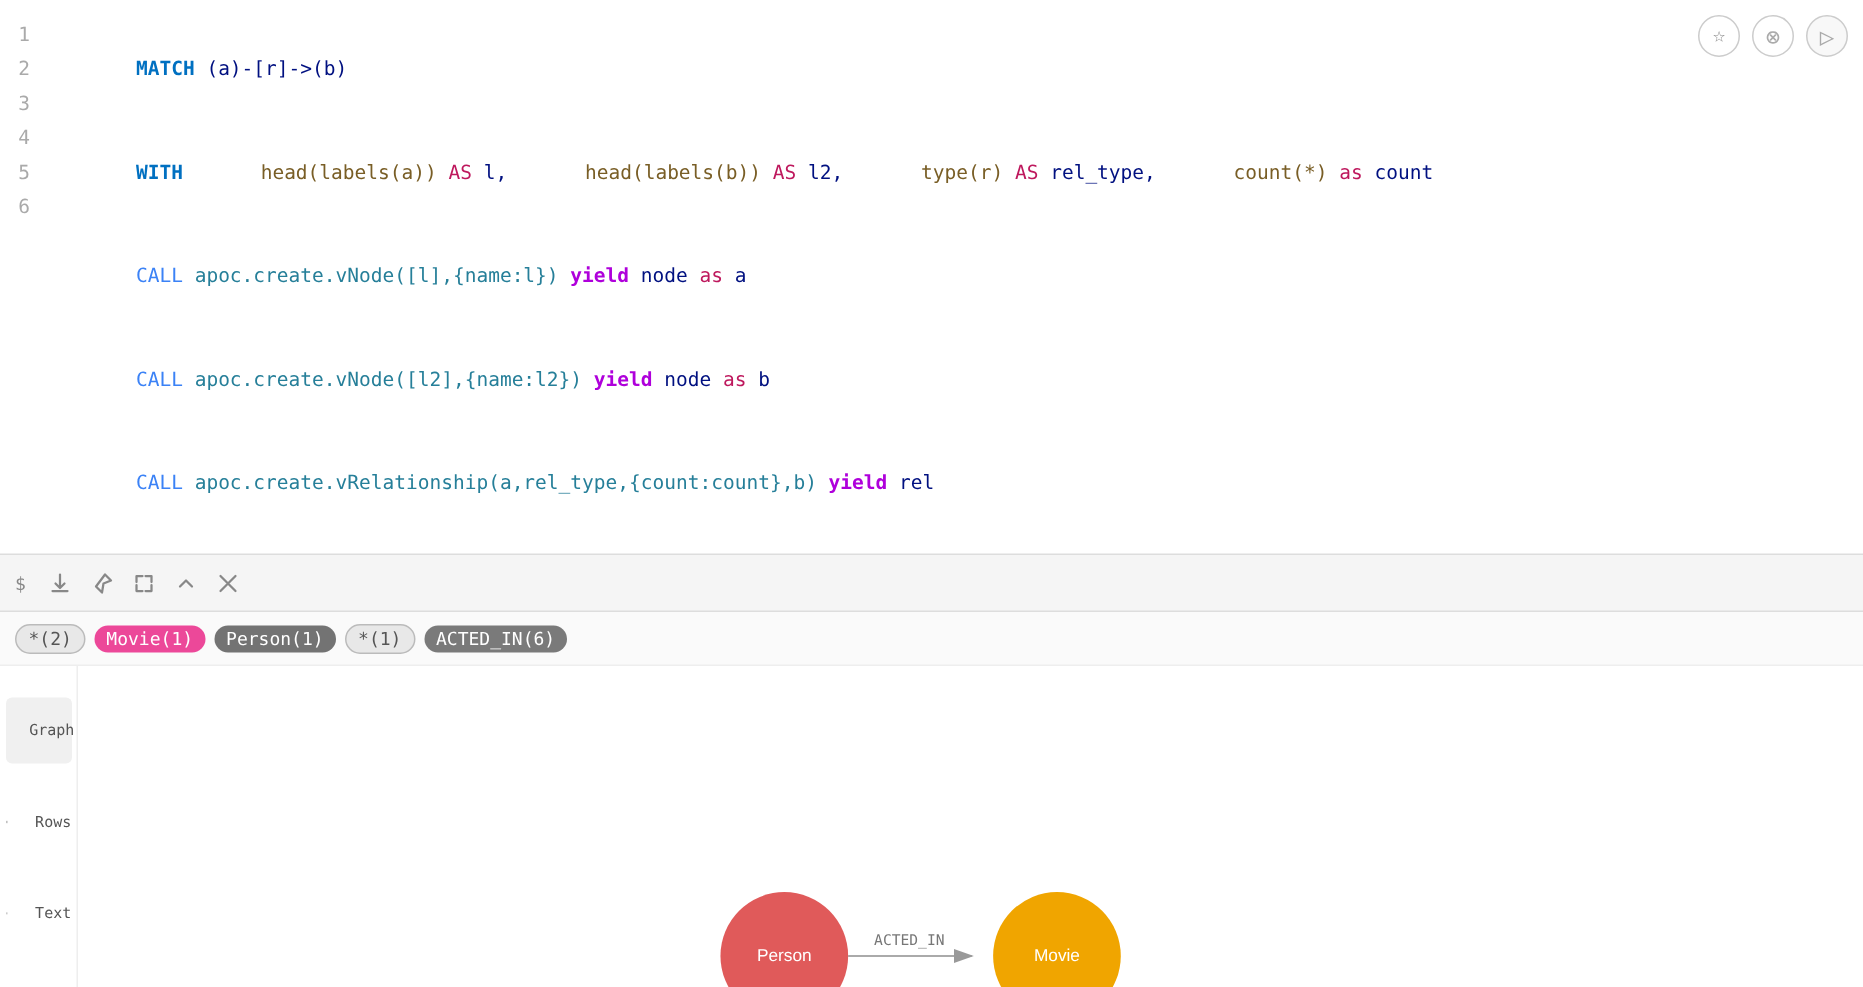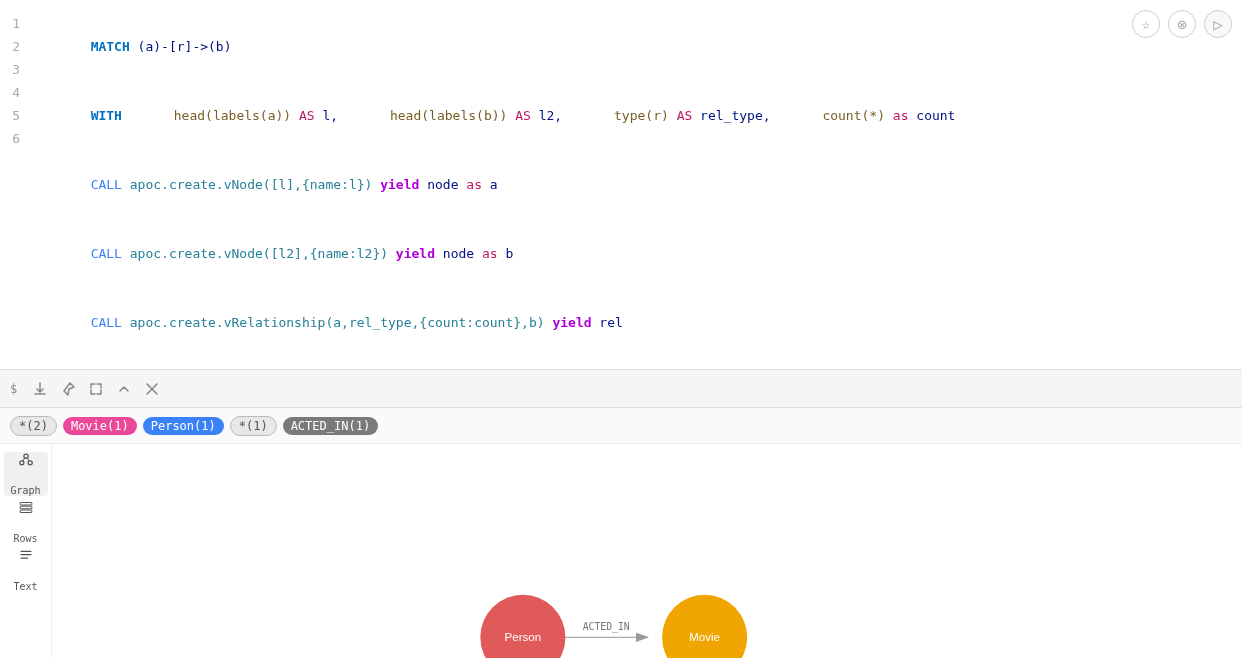--- a/index.html
+++ b/index.html
@@ -139,21 +139,21 @@
       color: #555;
       border: 1.5px solid #bbb;
     }
 
     .badge-movie {
       background: #ec4899;
       color: #fff;
     }
 
     .badge-person {
-      background: #3b82f6;
+      background: #737373;
       color: #fff;
     }
 
     .badge-rels {
       background: #e8e8e8;
       color: #555;
       border: 1.5px solid #bbb;
     }
 
     .badge-acted-in {
@@ -176,28 +176,29 @@
       flex-direction: column;
       align-items: center;
       padding: 8px 0;
       gap: 4px;
     }
 
     .sidebar-btn {
       width: 44px;
       height: 44px;
       display: flex;
-      flex-direction: column;
+      flex-direction: row;
       align-items: center;
       justify-content: center;
       cursor: pointer;
       border-radius: 4px;
       gap: 18px;
       font-size: 10px;
       color: #555;
+      margin-top: 13px;
     }
 
     .sidebar-btn.active {
       background: #f0f0f0;
     }
 
     .sidebar-btn svg {
       width: 18px;
       height: 18px;
     }
@@ -328,21 +329,21 @@
         </svg>
       </div>
     </div>
   </div>
 
   <div class="filter-bar">
     <span class="badge badge-nodes">*(2)</span>
     <span class="badge badge-movie">Movie(1)</span>
     <span class="badge badge-person">Person(1)</span>
     <span class="badge badge-rels">*(1)</span>
-    <span class="badge badge-acted-in">ACTED_IN(1)</span>
+    <span class="badge badge-acted-in">ACTED_IN(6)</span>
   </div>
 
   <div class="result-body">
 
     <div class="left-sidebar">
 
       <div class="sidebar-btn active">
         <svg viewBox="0 0 18 18" fill="none">
           <circle cx="9" cy="5" r="2.5" stroke="#555" stroke-width="1.5"></circle>
           <circle cx="4" cy="13" r="2.5" stroke="#555" stroke-width="1.5"></circle>

